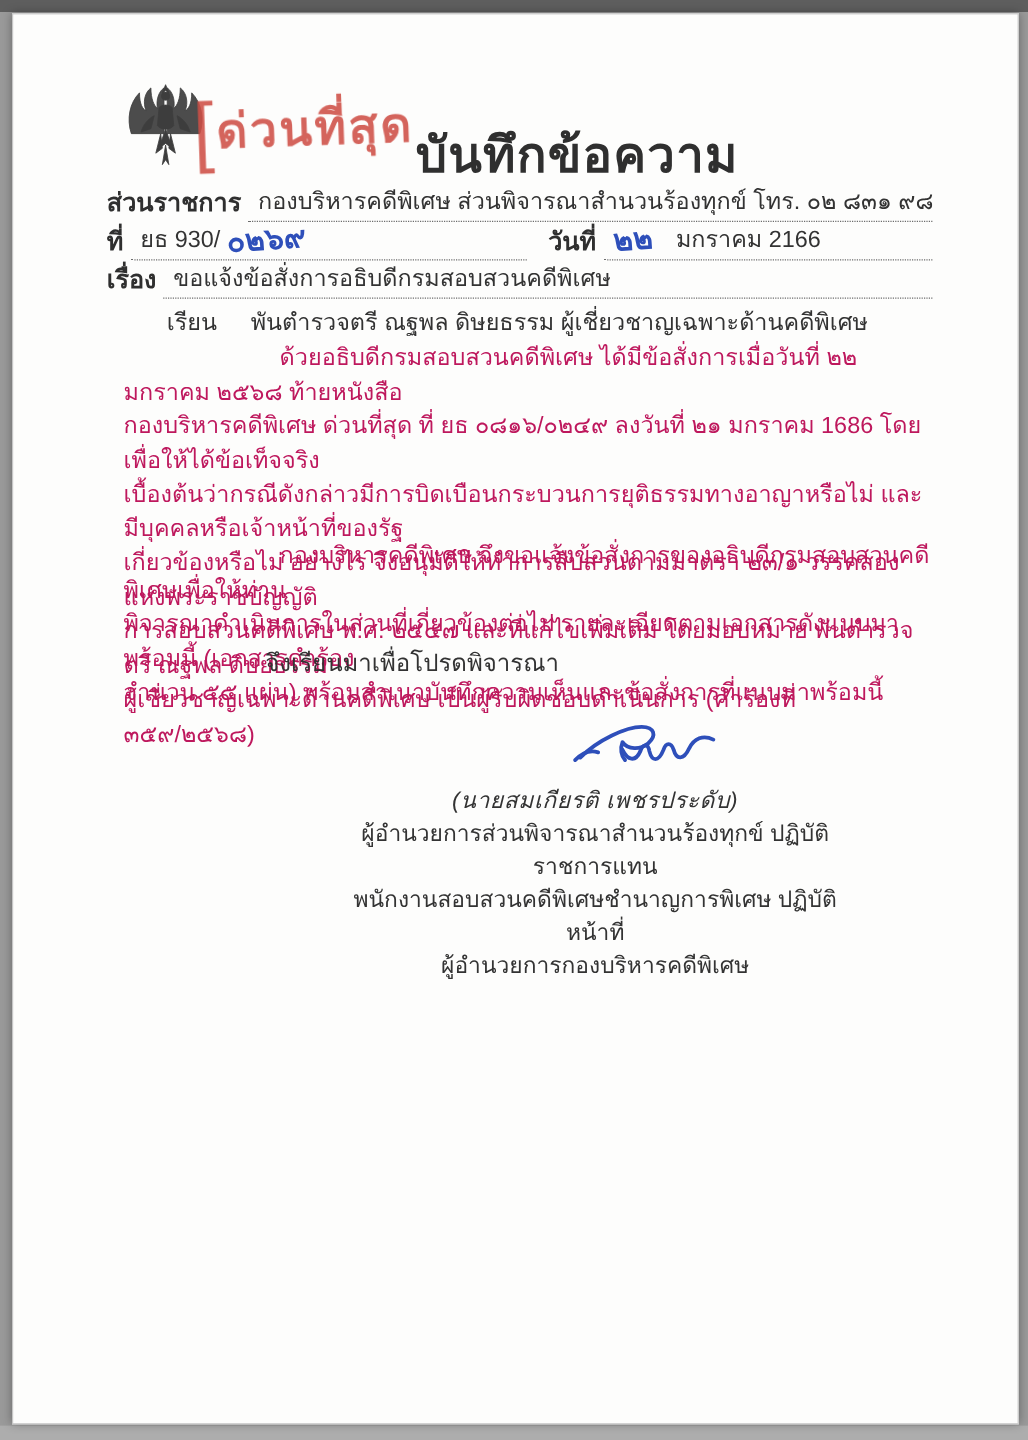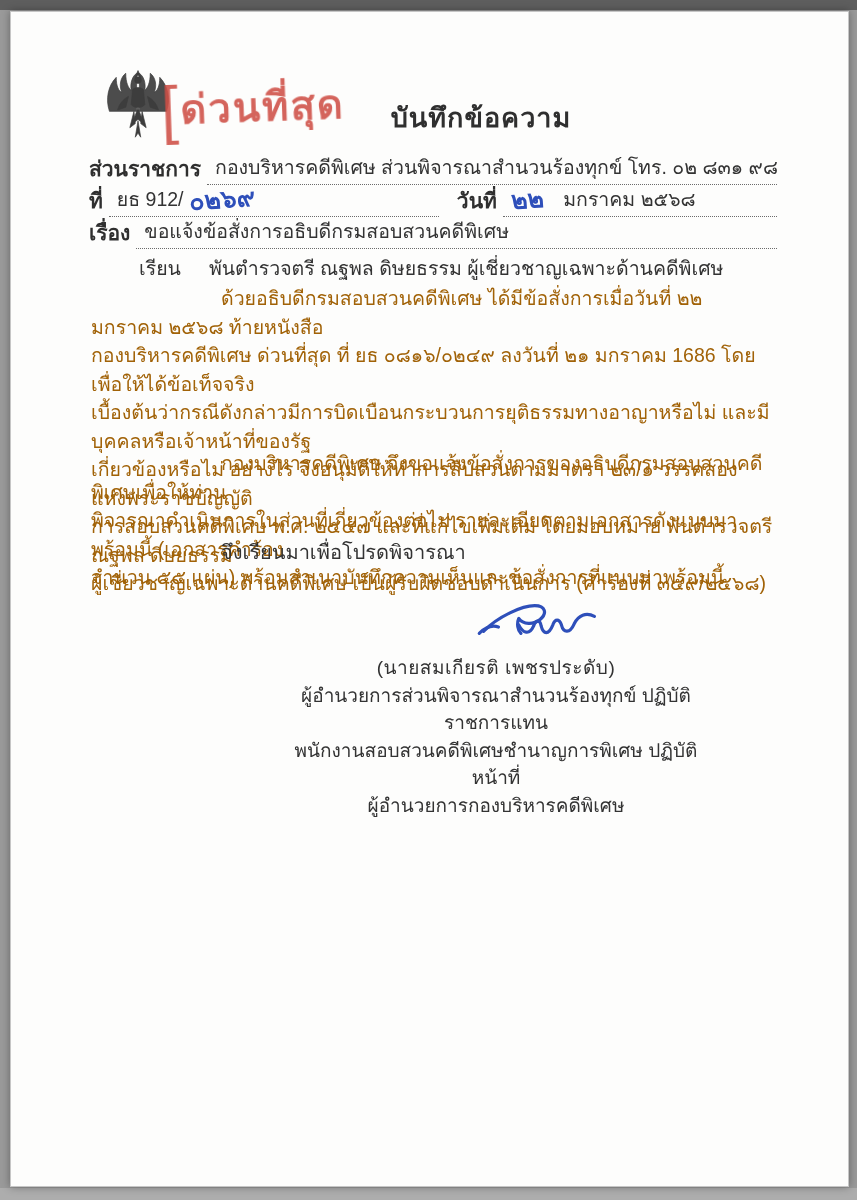--- a/index.html
+++ b/index.html
@@ -21,50 +21,50 @@
   .stamp{
     position:absolute;left:150px;top:58px;height:74px;
     color:var(--stamp,#cf4f46);opacity:.88;transform:rotate(-2deg);
     display:flex;align-items:center;filter:blur(.3px);
     font-weight:700;white-space:nowrap;
   }
   .stamp .bracket{font-size:62px;font-weight:400;line-height:60px;margin-right:2px;transform:scaleY(1.05);}
   .stamp .stamp-text{font-size:40px;letter-spacing:2px;}
   .doc-title{
     position:absolute;left:250px;top:84px;width:440px;text-align:center;
-    font-size:27px;font-weight:700;color:#2f2f2f;letter-spacing:1px;
+    font-size:41px;font-weight:700;color:#2f2f2f;letter-spacing:1px;
   }
   
   .hrow{position:absolute;left:78px;right:71px;display:flex;align-items:flex-end;font-size:19.5px;}
   .hrow .lbl{font-weight:700;font-size:21px;color:#2f2f2f;white-space:nowrap;padding-right:6px;}
   .dots{border-bottom:1.6px dotted #6b6b6b;padding:0 4px 1px 8px;white-space:nowrap;overflow:hidden;}
   .grow{flex:1;}
   .row-agency{top:140px;}
   .row-nodate{top:172px;}
   .row-subject{top:204px;}
   .hw{
     color:var(--ink,#2e4fba);font-family:"Liberation Sans", cursive;
     font-weight:600;font-size:25px;display:inline-block;transform:rotate(-4deg);
     line-height:18px;position:relative;top:2px;
   }
   
   .to-line{position:absolute;left:90px;top:241px;font-size:19.5px;display:flex;margin-left:38px;}
   .to-line .lbl{font-weight:400;padding-right:28px;}
-  .para{position:absolute;left:80px;right:72px;font-size:19.5px;line-height:28.5px;color:#a16207;}
+  .para{position:absolute;left:92px;right:72px;font-size:19.5px;line-height:28.5px;color:#be185d;}
   .para1{top:272px;}
   .para2{top:437px;}
   .indent{text-indent:130px;}
   .closing{position:absolute;left:210px;top:524px;font-size:20px;}
   
   .sig-svg{position:absolute;left:448px;top:583px;width:160px;height:64px;}
   .signer{
     position:absolute;left:275px;top:642px;width:420px;
     text-align:center;font-size:19px;line-height:27.5px;color:#333;
   }
-  .signer .name{letter-spacing:.5px;}
+  .signer .name{letter-spacing:.5px;font-style:italic;}
 </style>
 </head>
 <body>
 
 <div class="top-strip"></div>
 <div class="bottom-strip"></div>
 
 <div class="page">
 
   <svg class="garuda" viewBox="0 0 100 120">
@@ -97,27 +97,27 @@
   <div class="doc-title">บันทึกข้อความ</div>
 
   <div class="hrow row-agency">
     <span class="lbl">ส่วนราชการ</span>
     <span class="dots grow">กองบริหารคดีพิเศษ  ส่วนพิจารณาสำนวนร้องทุกข์  โทร. ๐๒ ๘๓๑ ๙๘๘๘ ต่อ ๕๑๘๒๑</span>
   </div>
 
   <div class="hrow row-nodate">
     <span class="lbl">ที่</span>
     <span class="dots" style="flex:0 0 318px;">
-      <span>ยธ 912/</span>
+      <span>ยธ 930/</span>
       <span class="hw">๐๒๖๙</span>
     </span>
     <span class="lbl" style="padding-left:18px;">วันที่</span>
     <span class="dots grow">
       <span class="hw">๒๒</span>
-      <span style="padding-left:14px;">มกราคม ๒๕๖๘</span>
+      <span style="padding-left:14px;">มกราคม 2166</span>
     </span>
   </div>
 
   <div class="hrow row-subject">
     <span class="lbl">เรื่อง</span>
     <span class="dots grow">ขอแจ้งข้อสั่งการอธิบดีกรมสอบสวนคดีพิเศษ</span>
   </div>
 
   <div class="to-line">
     <span class="lbl">เรียน</span>

